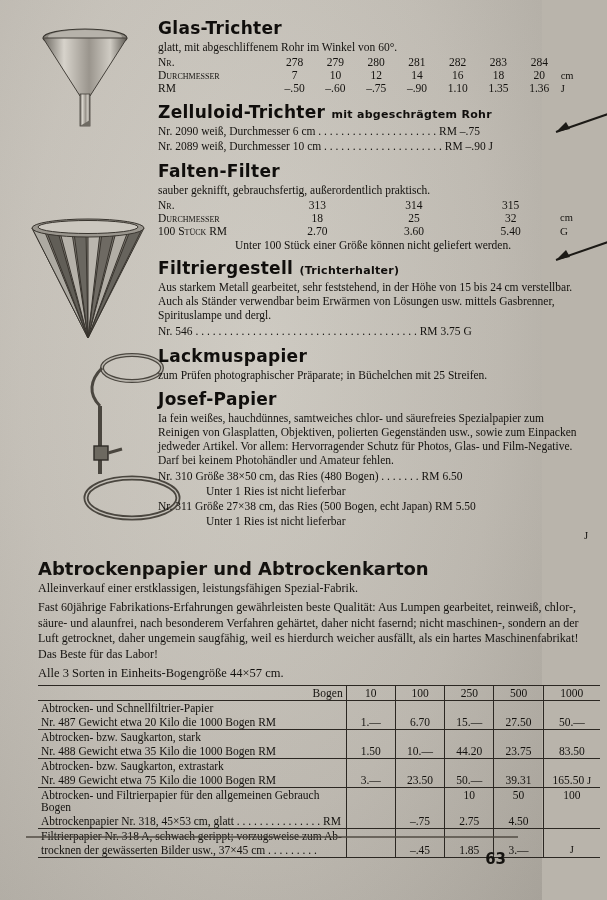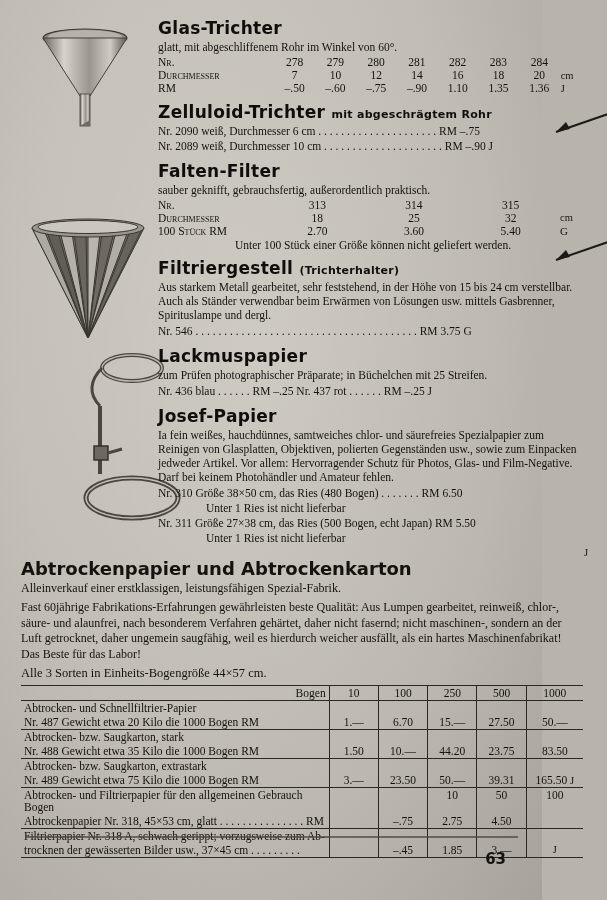--- a/index.html
+++ b/index.html
@@ -72,21 +72,21 @@
   .unit { font-size: 10.5px; padding-left: 6px; }
 
   .lines { font-size: 11.5px; line-height: 1.3; }
   .lines .row { display: block; }
 
   .note { font-size: 11.5px; text-align: center; margin-top: 1px; }
 
   
   .bigsect {
     position: absolute;
-    left: 3px;
+    left: 20px;
     top: 548px;
     width: 562px;
     color: #14120f;
   }
   .bigsect h2 {
     font-family: "DejaVu Sans", sans-serif;
     font-weight: bold;
     font-size: 18px;
     margin: 0 0 2px 0;
   }
@@ -291,23 +291,20 @@
         </h2>
         <p class="blurb">Aus starkem Metall gearbeitet, sehr feststehend, in der Höhe von 15 bis 24 cm verstellbar. Auch als Ständer verwendbar beim Erwärmen von Lösungen usw. mittels Gasbrenner, Spirituslampe und dergl.</p>
         <div class="lines">
           <span class="row">Nr. 546 . . . . . . . . . . . . . . . . . . . . . . . . . . . . . . . . . . . . . . .  RM 3.75 G</span>
         </div>
       </div>
 
       <div class="block">
         <h2 class="sect">Lackmuspapier</h2>
         <p class="blurb">zum Prüfen photographischer Präparate; in Büchelchen mit 25 Streifen.</p>
-        <div class="lines">
-          <span class="row">Nr. 436  blau . . . . . .  RM  –.25          Nr. 437  rot . . . . . .  RM  –.25 J</span>
-        </div>
       </div>
 
       <div class="block">
         <h2 class="sect">Josef-Papier</h2>
         <p class="blurb">Ia fein weißes, hauchdünnes, samtweiches chlor- und säurefreies Spezialpapier zum Reinigen von Glasplatten, Objektiven, polierten Gegenständen usw., sowie zum Einpacken jedweder Artikel. Vor allem: Hervorragender Schutz für Photos, Glas- und Film-Negative. Darf bei keinem Photohändler und Amateur fehlen.</p>
         <div class="lines">
           <span class="row">Nr. 310   Größe 38×50 cm, das Ries (480 Bogen) . . . . . . .  RM 6.50</span>
           <span class="row" style="padding-left:48px">Unter 1 Ries ist nicht lieferbar</span>
           <span class="row">Nr. 311   Größe 27×38 cm, das Ries (500 Bogen, echt Japan)  RM 5.50</span>
           <span class="row" style="padding-left:48px">Unter 1 Ries ist nicht lieferbar</span>

